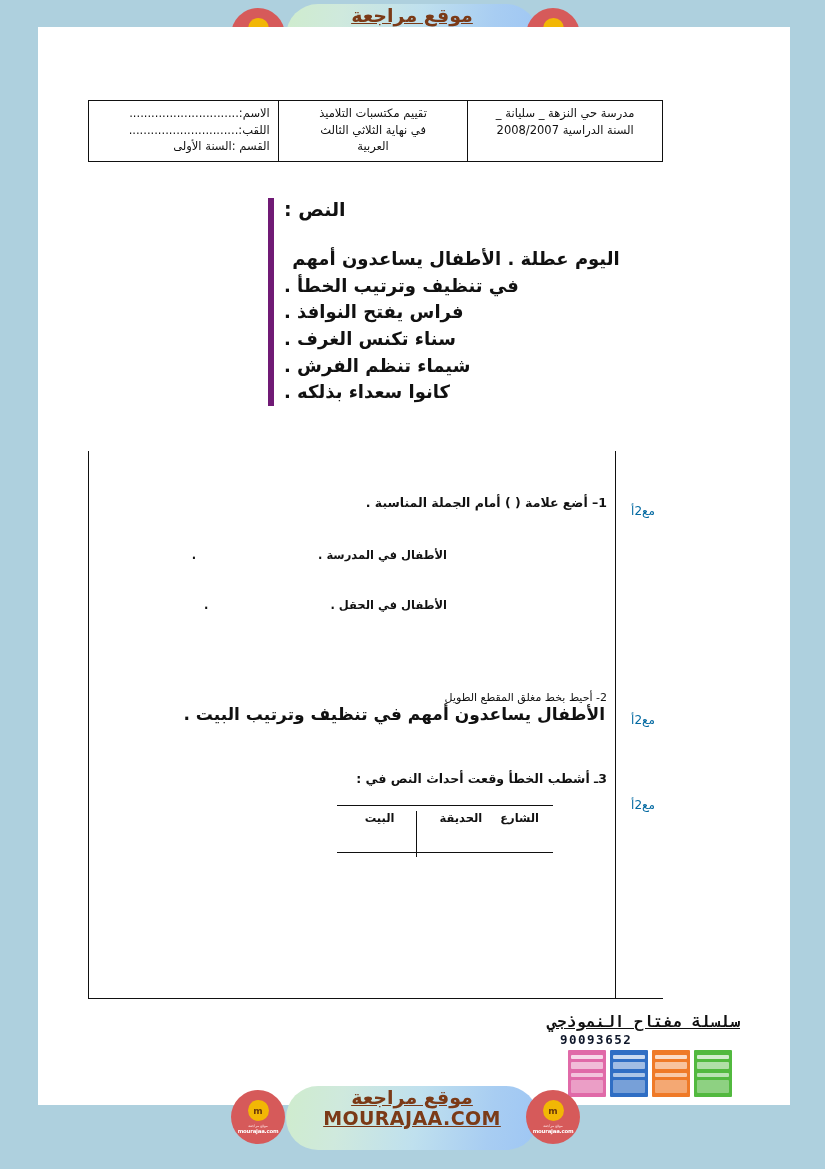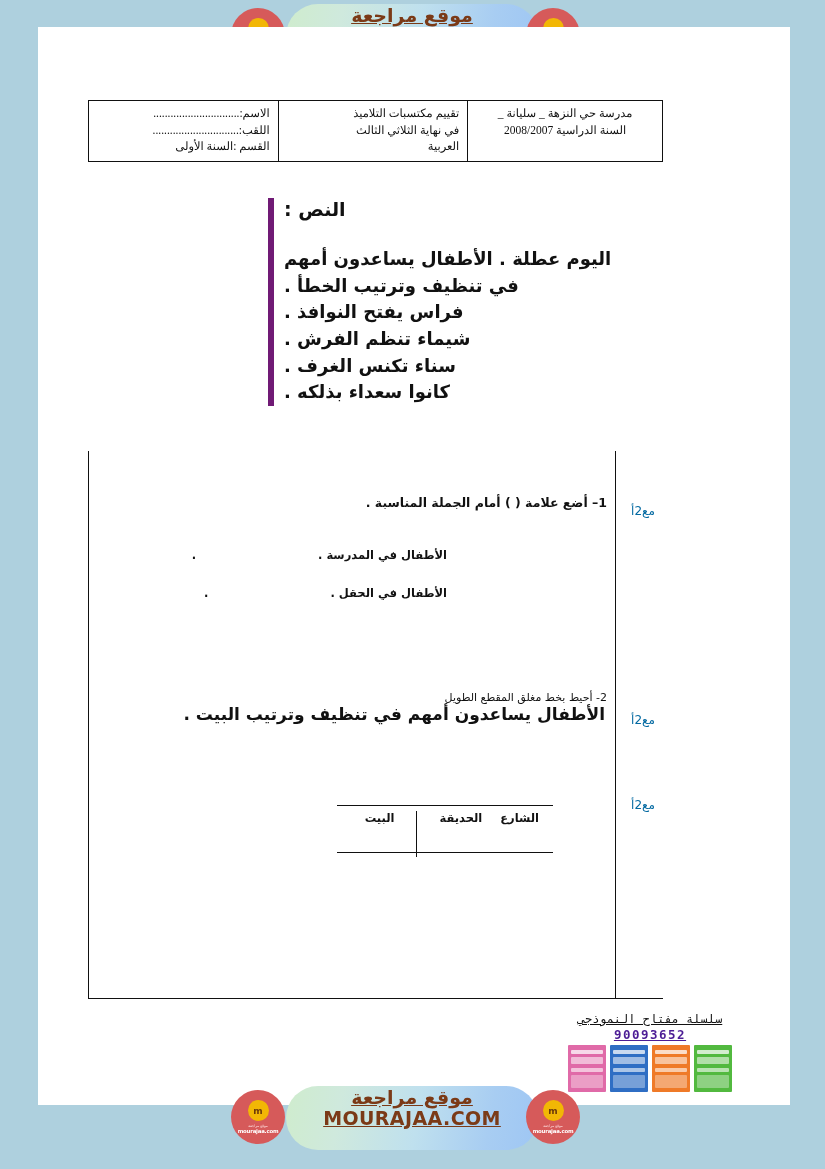--- a/index.html
+++ b/index.html
@@ -107,23 +107,23 @@
   #id-table td {
     border: 1.3px solid #111;
     vertical-align: top;
     padding: 4px 8px 6px 8px;
     font-size: 11.5px;
     color: #111;
     line-height: 1.45;
     font-family: "DejaVu Sans", sans-serif;
   }
   #cell-school  { width: 195px; text-align: center; }
-  #cell-eval    { width: 190px; }
+  #cell-eval    { width: 190px; text-align: center; }
   #cell-student { width: 190px; text-align: left;  }
-  .id-line { white-space: nowrap; font-family: Liberation Serif, serif; }
+  .id-line { white-space: nowrap; }
   #cell-student .id-line { text-align: right; direction: rtl; }
 
   
   #text-block {
     position: absolute;
     left: 268px;
     top: 198px;
     width: 360px;
     border-left: 6px solid #701a75;
     padding-left: 10px;
@@ -140,21 +140,21 @@
   }
   .text-line {
     font-size: 18px;
     font-weight: bold;
     color: #111;
     line-height: 1.48;
     text-align: left;
     direction: rtl;
     white-space: nowrap;
   }
-  .text-line.first { text-align: left; }
+  .text-line.first { text-align: center; }
 
   
   #ex-frame {
     position: absolute;
     left: 88px;
     top: 451px;
     width: 575px;
     height: 548px;
     border-left: 1.6px solid #111;
     border-bottom: 1.6px solid #111;
@@ -202,21 +202,21 @@
   #ex1-q { padding-right: 8px; }
   .opt-row {
     font-size: 11.5px;
     font-weight: bold;
     direction: rtl;
     white-space: nowrap;
     color: #111;
   }
   #opt-row-1 { margin-top: 38px; padding-right: 168px; }
   #opt-row-2 { margin-top: 24px; padding-right: 168px; }
-  #opt-row-3 { margin-top: 24px; padding-right: 168px; }
+  #opt-row-3 { margin-top: 36px; padding-right: 168px; }
   .opt-extra { margin-right: 118px; }
 
   
   #ex2 { top: 240px; }
   #ex2-instr {
     font-size: 11px;
     padding-right: 8px;
     white-space: nowrap;
   }
   #ex2-sentence {
@@ -262,39 +262,37 @@
     align-self: stretch;
     border-left: 1.3px solid #111;
     margin-right: 22px;
     margin-bottom: -5px;
   }
   #choice-house { margin-right: 22px; }
 
   
   #advert { position: absolute; left: 560px; top: 1012px; width: 180px; }
   #advert-title {
-    font-size: 12px;
-    font-weight: normal;
+    font-size: 16px;
+    font-weight: bold;
     color: #111;
     direction: rtl;
     text-align: center;
     text-decoration: underline;
     letter-spacing: 1.2px;
     font-family: "DejaVu Sans Mono", monospace;
     white-space: nowrap;
   }
   #advert-phone {
     font-size: 12.5px;
     font-weight: bold;
-    color: #4c1d95;
-    text-align: center;
+    color: #0f172a;
     letter-spacing: 1.5px;
     font-family: "DejaVu Sans Mono", monospace;
     margin-top: 1px;
-    text-decoration: underline;
   }
   #book-row {
     display: flex;
     gap: 4px;
     margin-top: 3px;
     justify-content: center;
   }
   .book {
     width: 38px;
     height: 47px;
@@ -356,22 +354,22 @@
     </td>
   </tr>
 </tbody>
   </table>
 
 <div id="text-block">
   <div id="text-title">النص :</div>
   <div class="text-line first">اليوم عطلة . الأطفال يساعدون أمهم</div>
   <div class="text-line">في تنظيف وترتيب الخطأ .</div>
   <div class="text-line">فراس يفتح النوافذ .</div>
+  <div class="text-line">سناء تكنس الغرف .</div>
   <div class="text-line">شيماء تنظم الفرش .</div>
-  <div class="text-line">سناء تكنس الغرف .</div>
   <div class="text-line">كانوا سعداء بذلكه .</div>
 </div>
 
 <div id="ex-frame">
 
   <div id="marks-divider"></div>
 
   <div class="mark-cell" id="mark-1">مع2أ</div>
   <div class="mark-cell" id="mark-2">مع2أ</div>
   <div class="mark-cell" id="mark-3">مع2أ</div>
@@ -386,20 +384,23 @@
       <span>الأطفال في الحقل .</span>
       <span class="opt-extra">.</span>
     </div>
   </div>
 
   <div class="ex-body" id="ex2">
     <div id="ex2-instr">2- أحيط بخط مغلق المقطع الطويل</div>
     <div id="ex2-sentence">الأطفال يساعدون أمهم في تنظيف وترتيب البيت .</div>
   </div>
 
+  <div class="ex-body" id="ex3">
+    <div id="ex3-instr">3ـ أشطب الخطأ     وقعت أحداث النص في :</div>
+  </div>
 
   <div id="choice-box">
     <span class="choice" id="choice-street">الشارع</span>
     <span class="choice" id="choice-garden">الحديقة</span>
     <span id="choice-divider"></span>
     <span class="choice" id="choice-house">البيت</span>
   </div>
 </div>
 
 <div id="advert">

